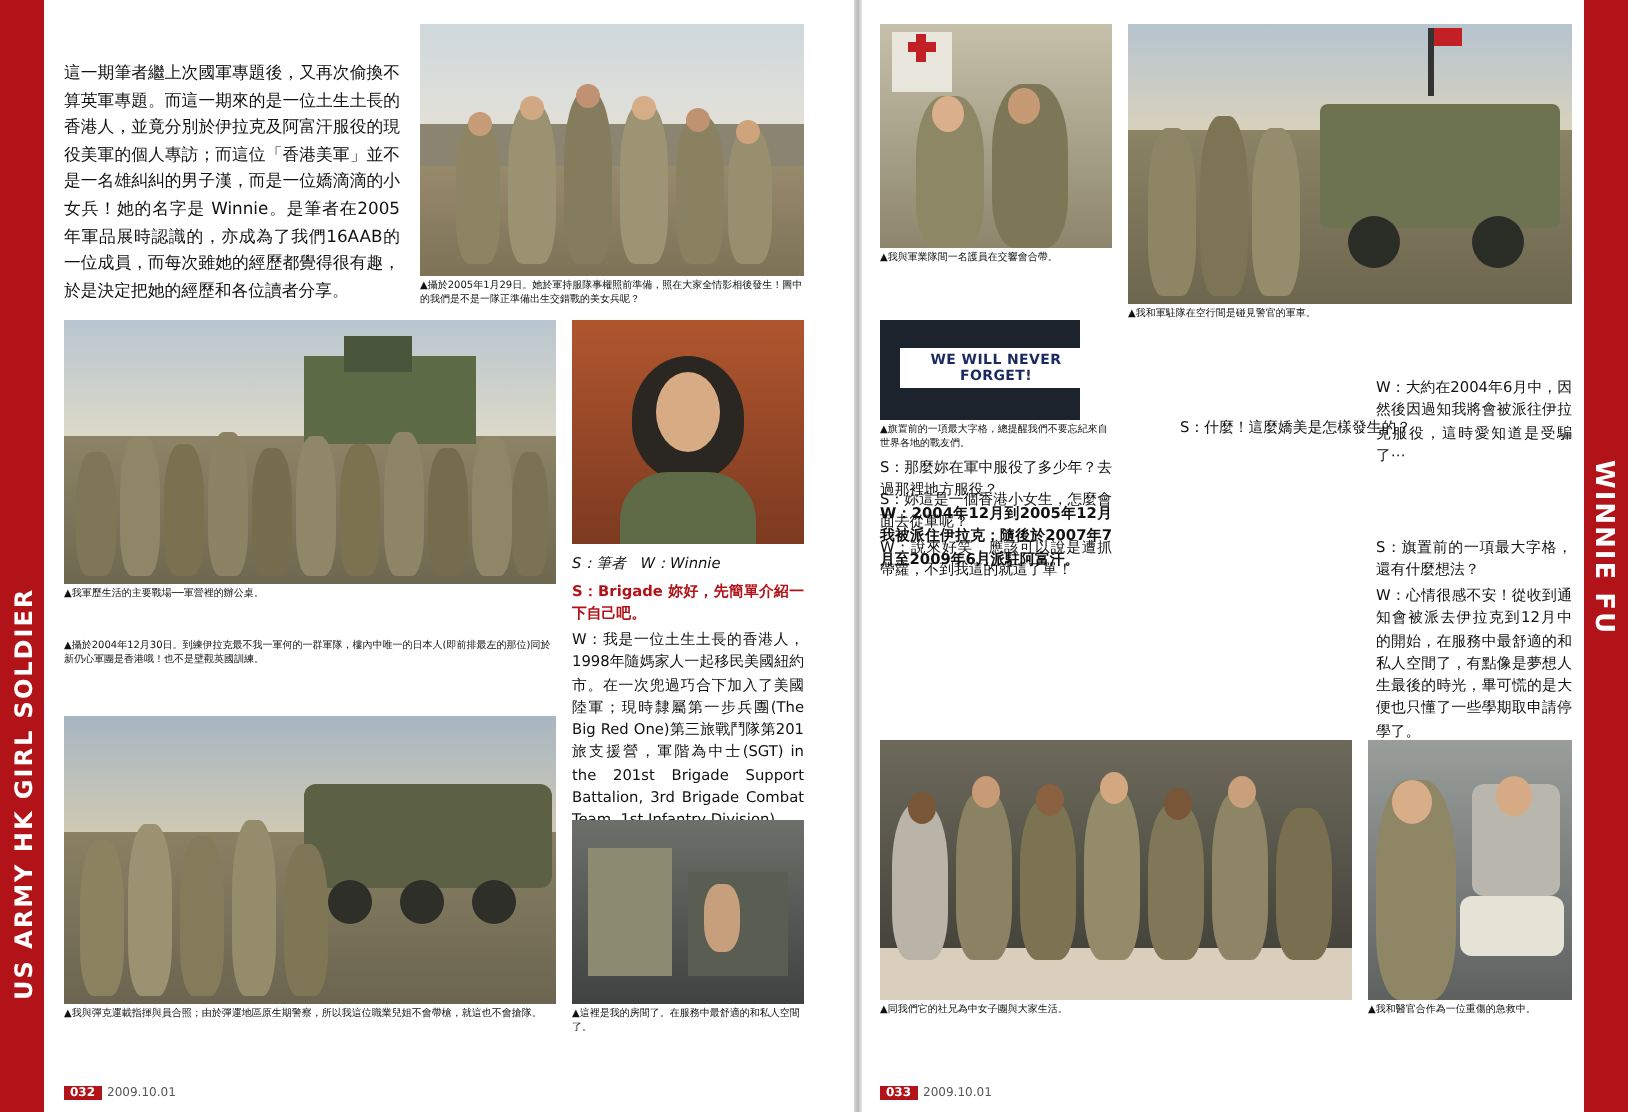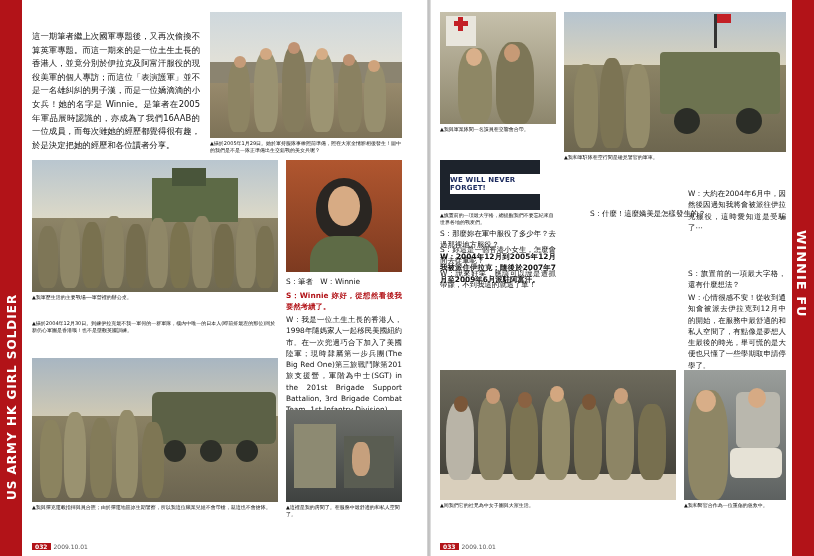--- a/index.html
+++ b/index.html
@@ -45,21 +45,21 @@
     <div class="vtext">US ARMY HK GIRL SOLDIER</div>
   </div>
 
   <div class="vbar right">
     <div class="vtext">WINNIE FU</div>
   </div>
 
   <div class="page">
     <div class="spread-gutter"></div>
 
-    <div class="tcol lead" style="left:10px;top:30px;width:168px;">這一期筆者繼上次國軍專題後，又再次偷換不算英軍專題。而這一期來的是一位土生土長的香港人，並竟分別於伊拉克及阿富汗服役的現役美軍的個人專訪；而這位「表演護軍」並不是一名雄糾糾的男子漢，而是一位嬌滴滴的小女兵！她的名字是 Winnie。是筆者在2005年軍品展時認識的，亦成為了我們16AAB的一位成員，而每次雖她的經歷都覺得很有趣，於是決定把她的經歷和各位讀者分享。</div>
+    <div class="tcol lead" style="left:10px;top:30px;width:168px;">這一期筆者繼上次國軍專題後，又再次偷換不算英軍專題。而這一期來的是一位土生土長的香港人，並竟分別於伊拉克及阿富汗服役的現役美軍的個人專訪；而這位「香港美軍」並不是一名雄糾糾的男子漢，而是一位嬌滴滴的小女兵！她的名字是 Winnie。是筆者在2005年軍品展時認識的，亦成為了我們16AAB的一位成員，而每次雖她的經歷都覺得很有趣，於是決定把她的經歷和各位讀者分享。</div>
 
     <div class="ph" style="left:188px;top:12px;width:192px;height:126px;">
       <div class="sky" style="background:linear-gradient(#cfd8dd,#e7e3d6);height:52%"></div>
       <div class="gnd" style="background:linear-gradient(#9a8c6e,#7d7257);height:48%"></div>
       <div style="position:absolute;left:0;right:0;top:40%;height:16%;background:#8b8470;"></div>
       <div class="blob" style="left:18px;bottom:6px;width:22px;height:72px;background:#8d8463;"></div>
       <div class="blob" style="left:44px;bottom:6px;width:24px;height:80px;background:#9a9271;"></div>
       <div class="blob" style="left:72px;bottom:6px;width:24px;height:86px;background:#857c5d;"></div>
       <div class="blob" style="left:100px;bottom:6px;width:24px;height:80px;background:#9c9472;"></div>
       <div class="blob" style="left:128px;bottom:6px;width:24px;height:74px;background:#8a8161;"></div>
@@ -92,22 +92,22 @@
     </div>
     <div class="cap" style="left:10px;top:294px;width:246px;">▲我軍歷生活的主要戰場──軍營裡的辦公桌。</div>
 
     <div class="ph" style="left:264px;top:160px;width:116px;height:112px;">
       <div style="position:absolute;inset:0;background:linear-gradient(#b0562f,#7d3a20);"></div>
       <div style="position:absolute;left:30px;top:18px;width:56px;height:62px;border-radius:50% 50% 45% 45%;background:#2a2622;"></div>
       <div style="position:absolute;left:42px;top:26px;width:32px;height:40px;border-radius:50%;background:#d7ab84;"></div>
       <div style="position:absolute;left:24px;bottom:0;width:68px;height:36px;background:#5e6b46;border-radius:24px 24px 0 0;"></div>
     </div>
 
-    <div class="tcol" style="left:264px;top:276px;width:116px;">S：筆者　W：Winnie</div>
-    <div class="tcol q" style="left:264px;top:290px;width:116px;color:#b21318;font-weight:bold;">S：Winnie 妳好，從想然看後我要然考績了。</div>
+    <div class="tcol" style="left:264px;top:276px;width:116px;font-style:italic;">S：筆者　W：Winnie</div>
+    <div class="tcol q" style="left:264px;top:290px;width:116px;color:#b21318;font-weight:bold;">S：Brigade 妳好，先簡單介紹一下自己吧。</div>
     <div class="tcol" style="left:264px;top:314px;width:116px;">W：我是一位土生土長的香港人，1998年隨媽家人一起移民美國紐約市。在一次兜過巧合下加入了美國陸軍；現時隸屬第一步兵團(The Big Red One)第三旅戰鬥隊第201旅支援營，軍階為中士(SGT) in the 201st Brigade Support Battalion, 3rd Brigade Combat Team, 1st Infantry Division)。</div>
 
     <div class="cap" style="left:10px;top:320px;width:246px;">▲攝於2004年12月30日。到練伊拉克最不我一軍何的一群軍隊，樓內中唯一的日本人(即前排最左的那位)同於新仍心軍團是香港哦！也不是壁觀英國訓練。</div>
 
     <div class="ph" style="left:10px;top:358px;width:246px;height:144px;">
       <div class="sky" style="background:linear-gradient(#a8b6c2,#cfc9b4);height:40%"></div>
       <div class="gnd" style="background:linear-gradient(#8a8163,#6b6450);height:60%"></div>
       <div style="position:absolute;left:120px;top:34px;width:124px;height:52px;background:#5c6146;border-radius:6px;"></div>
       <div style="position:absolute;left:132px;top:82px;width:22px;height:22px;border-radius:50%;background:#2d2f28;"></div>
       <div style="position:absolute;left:168px;top:82px;width:22px;height:22px;border-radius:50%;background:#2d2f28;"></div>
@@ -151,21 +151,21 @@
       <div style="position:absolute;left:110px;top:96px;width:26px;height:26px;border-radius:50%;background:#2b2d27;"></div>
       <div style="position:absolute;left:172px;top:96px;width:26px;height:26px;border-radius:50%;background:#2b2d27;"></div>
       <div style="position:absolute;left:150px;top:2px;width:3px;height:34px;background:#333;"></div>
       <div style="position:absolute;left:153px;top:2px;width:14px;height:9px;background:#c32026;"></div>
       <div class="blob" style="left:10px;bottom:4px;width:24px;height:84px;background:#8d8563;"></div>
       <div class="blob" style="left:36px;bottom:4px;width:24px;height:90px;background:#7c7454;"></div>
       <div class="blob" style="left:62px;bottom:4px;width:24px;height:84px;background:#948c6a;"></div>
     </div>
     <div class="cap" style="left:542px;top:154px;width:222px;">▲我和軍駐隊在空行間是碰見警官的軍車。</div>
 
-    <div class="ph" style="left:418px;top:160px;width:100px;height:50px;background:#1d232c;">
+    <div class="ph" style="left:418px;top:160px;width:100px;height:50px;background:#1d232c;text-align:center;">
       <div style="position:absolute;left:10px;top:14px;width:96px;height:20px;background:#fff;"></div>
       <div style="position:absolute;left:10px;top:14px;width:96px;height:20px;display:flex;align-items:center;justify-content:center;color:#1b2a5e;font-weight:bold;font-size:7px;letter-spacing:.2px;">WE WILL NEVER FORGET!</div>
     </div>
     <div class="cap" style="left:418px;top:212px;width:116px;">▲旗置前的一項最大字格，總提醒我們不要忘紀來自世界各地的戰友們。</div>
 
     <div class="tcol" style="left:418px;top:268px;width:116px;">W：說來好笑，應該可以說是遭抓帶籮，不到我這的就這了單！</div>
     <div class="tcol q" style="left:418px;top:244px;width:116px;">S：妳這是一個香港小女生，怎麼會面去從軍呢？</div>
 
     <div class="tcol q" style="left:568px;top:164px;width:116px;margin-top:44px;">S：什麼！這麼嬌美是怎樣發生的？</div>
 

